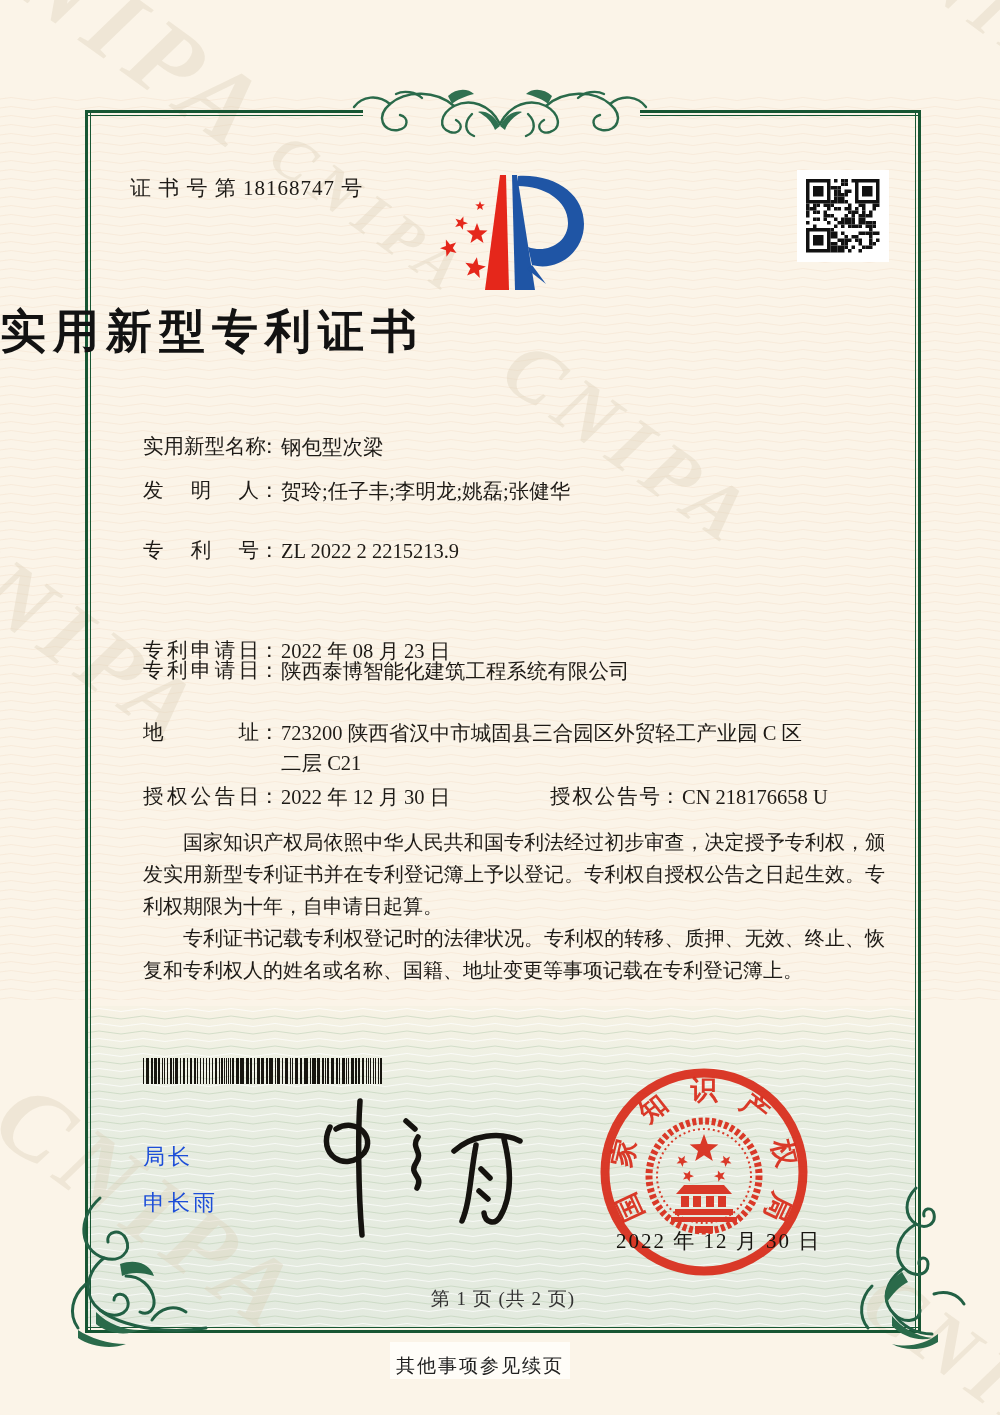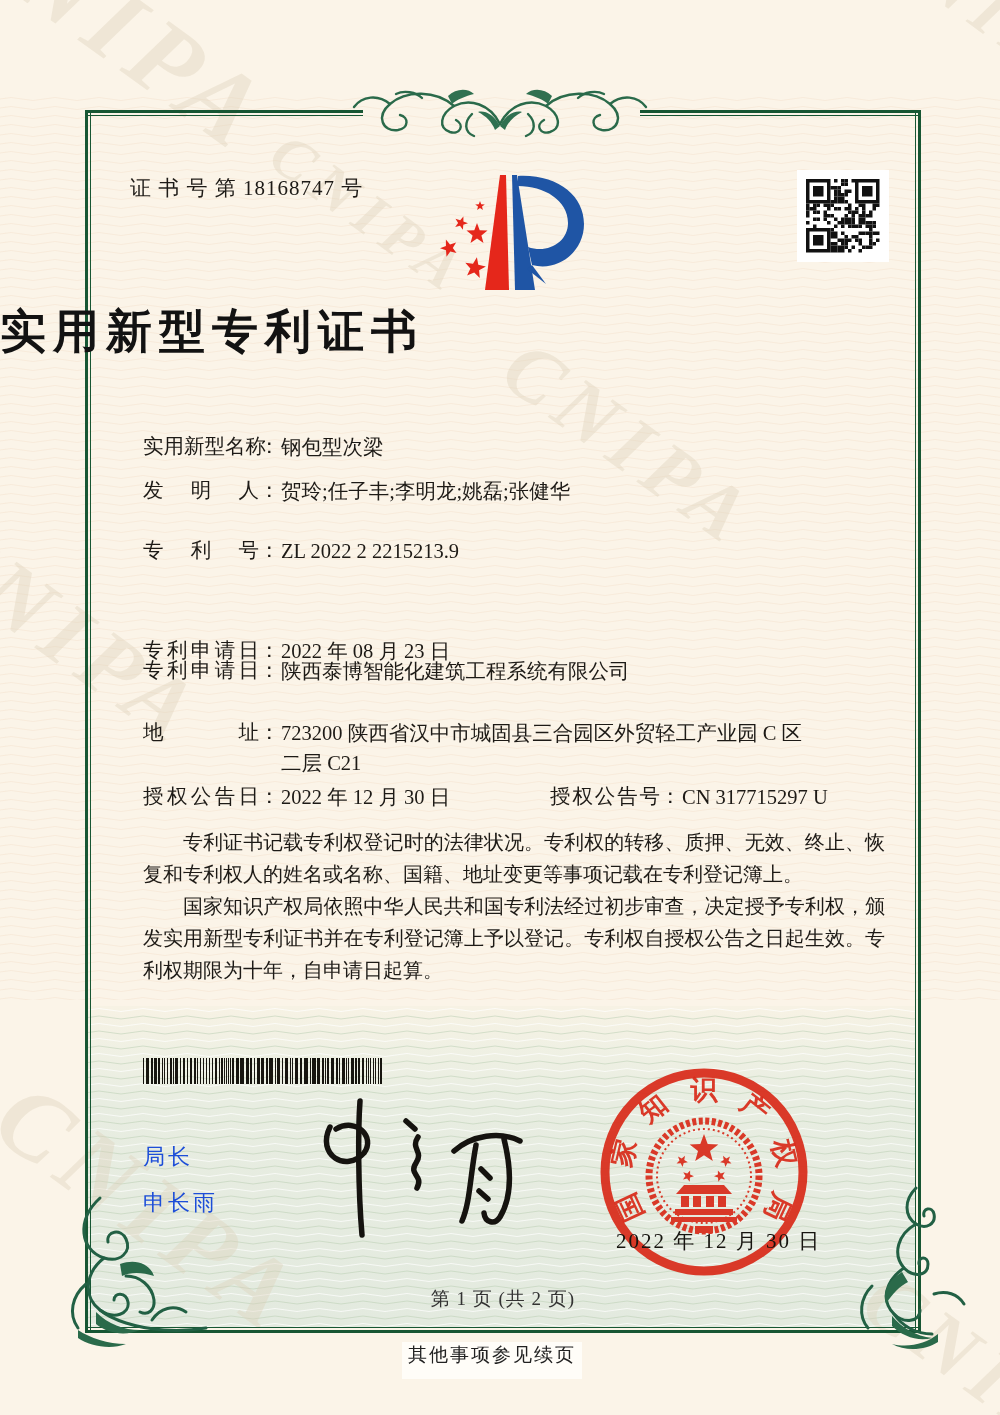--- a/index.html
+++ b/index.html
@@ -38,22 +38,22 @@
   .fcolon{display:inline-block; width:22px; vertical-align:top;}
   .fvalue{display:inline-block; vertical-align:top; white-space:pre-line; line-height:30px;}
   .fgroup2{position:absolute; left:372px; top:0; white-space:nowrap;}
   .paras{left:143px; top:826px; width:742px; z-index:5; font-size:20px; line-height:32px;}
   .paras p{margin:0; text-indent:2em; text-align:justify;}
   .director{left:143px; z-index:5; font-family:"Liberation Sans","DejaVu Sans",sans-serif;
     font-size:22px; color:#1d4ed8; letter-spacing:3px;}
   .page-info{left:85px; top:1286px; width:836px; text-align:center; font-size:19px; color:#333; z-index:5; letter-spacing:1px;}
   .note-strip{
     left:390px; top:1342px; width:180px; height:37px; background:#fffdf8; z-index:5;
-    display:flex; align-items:flex-start; justify-content:center;
-    font-size:19px; letter-spacing:2px; color:#222;margin-left:12px;
+    display:flex; align-items:flex-end; justify-content:center;
+    font-size:19px; letter-spacing:2px; color:#222;
   }
   .seal-date{left:616px; top:1227px; z-index:8; font-size:21px; letter-spacing:2px; color:#16140f; white-space:nowrap;}
   .seal-char{
     position:absolute; z-index:7; width:30px; height:30px; text-align:center;
     font-size:27px; font-weight:bold; color:#d92c1b; opacity:.93;
     font-family:"Liberation Serif",serif; line-height:30px; pointer-events:none;
   }
   .green-zone{
     left:88px; top:1006px; width:827px; height:321px; z-index:1;
     background:linear-gradient(180deg, rgba(247,242,228,1) 0%, rgba(238,240,227,.9) 14%, #e8ede1 30%, #e3eadf 100%);
@@ -480,28 +480,28 @@
     <div class="frow" style="top:240px;">
       <span class="flabel">专利申请日</span><span class="fcolon">：</span><span class="fvalue">陕西泰博智能化建筑工程系统有限公司</span>
     </div>
     <div class="frow" style="top:302px; white-space:normal;">
       <span class="flabel">地址</span><span class="fcolon">：</span><span class="fvalue" style="max-width:580px;">723200 陕西省汉中市城固县三合园区外贸轻工产业园 C 区
 二层 C21</span>
     </div>
     <div class="frow" style="top:366px; width:742px;">
       <span class="flabel">授权公告日</span><span class="fcolon">：</span><span class="fvalue">2022 年 12 月 30 日</span>
       <span class="fgroup2">
-        <span class="flabel" style="width:110px;margin-left:35px;">授权公告号</span><span class="fcolon">：</span><span class="fvalue">CN 317715297 U</span>
+        <span class="flabel" style="width:110px;margin-left:35px;">授权公告号</span><span class="fcolon">：</span><span class="fvalue">CN 218176658 U</span>
       </span>
     </div>
   </div>
 
   <div class="abs paras">
+    <p>国家知识产权局依照中华人民共和国专利法经过初步审查，决定授予专利权，颁发实用新型专利证书并在专利登记簿上予以登记。专利权自授权公告之日起生效。专利权期限为十年，自申请日起算。</p>
     <p>专利证书记载专利权登记时的法律状况。专利权的转移、质押、无效、终止、恢复和专利权人的姓名或名称、国籍、地址变更等事项记载在专利登记簿上。</p>
-    <p>国家知识产权局依照中华人民共和国专利法经过初步审查，决定授予专利权，颁发实用新型专利证书并在专利登记簿上予以登记。专利权自授权公告之日起生效。专利权期限为十年，自申请日起算。</p>
   </div>
 
   <svg class="abs" style="left:143px; top:1058px; z-index:5;" width="244" height="26">
     <g id="barcode">
         <rect x="0" y="0" width="1" height="26" fill="#17150f"></rect>
         <rect x="3" y="0" width="3" height="26" fill="#17150f"></rect>
         <rect x="8" y="0" width="2" height="26" fill="#17150f"></rect>
         <rect x="11" y="0" width="3" height="26" fill="#17150f"></rect>
         <rect x="15" y="0" width="2" height="26" fill="#17150f"></rect>
         <rect x="19" y="0" width="1" height="26" fill="#17150f"></rect>

